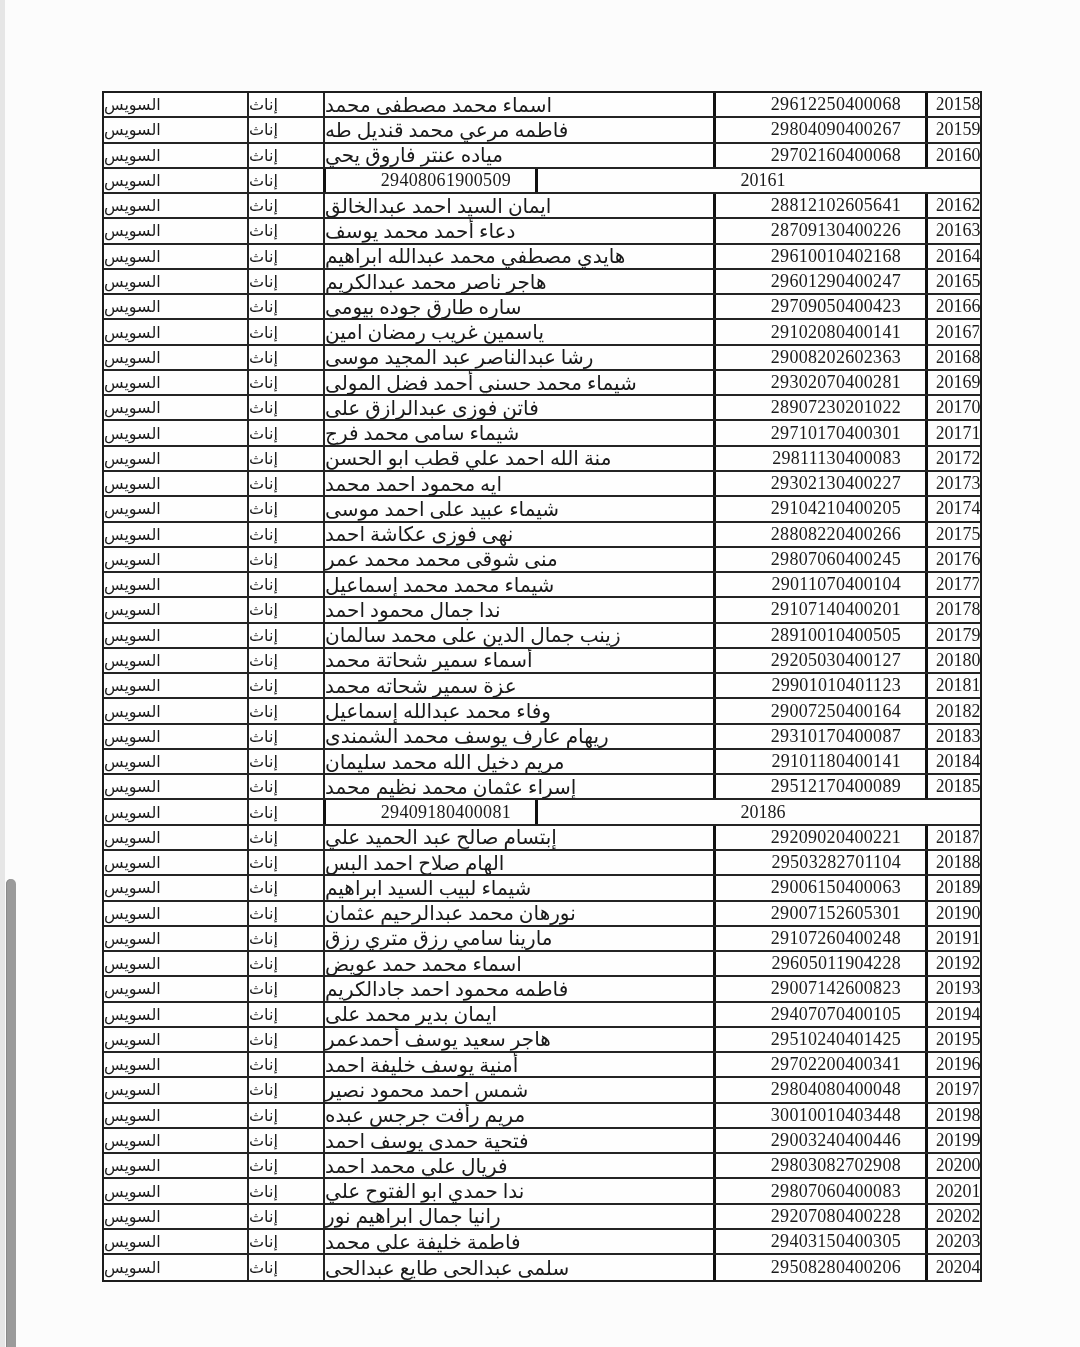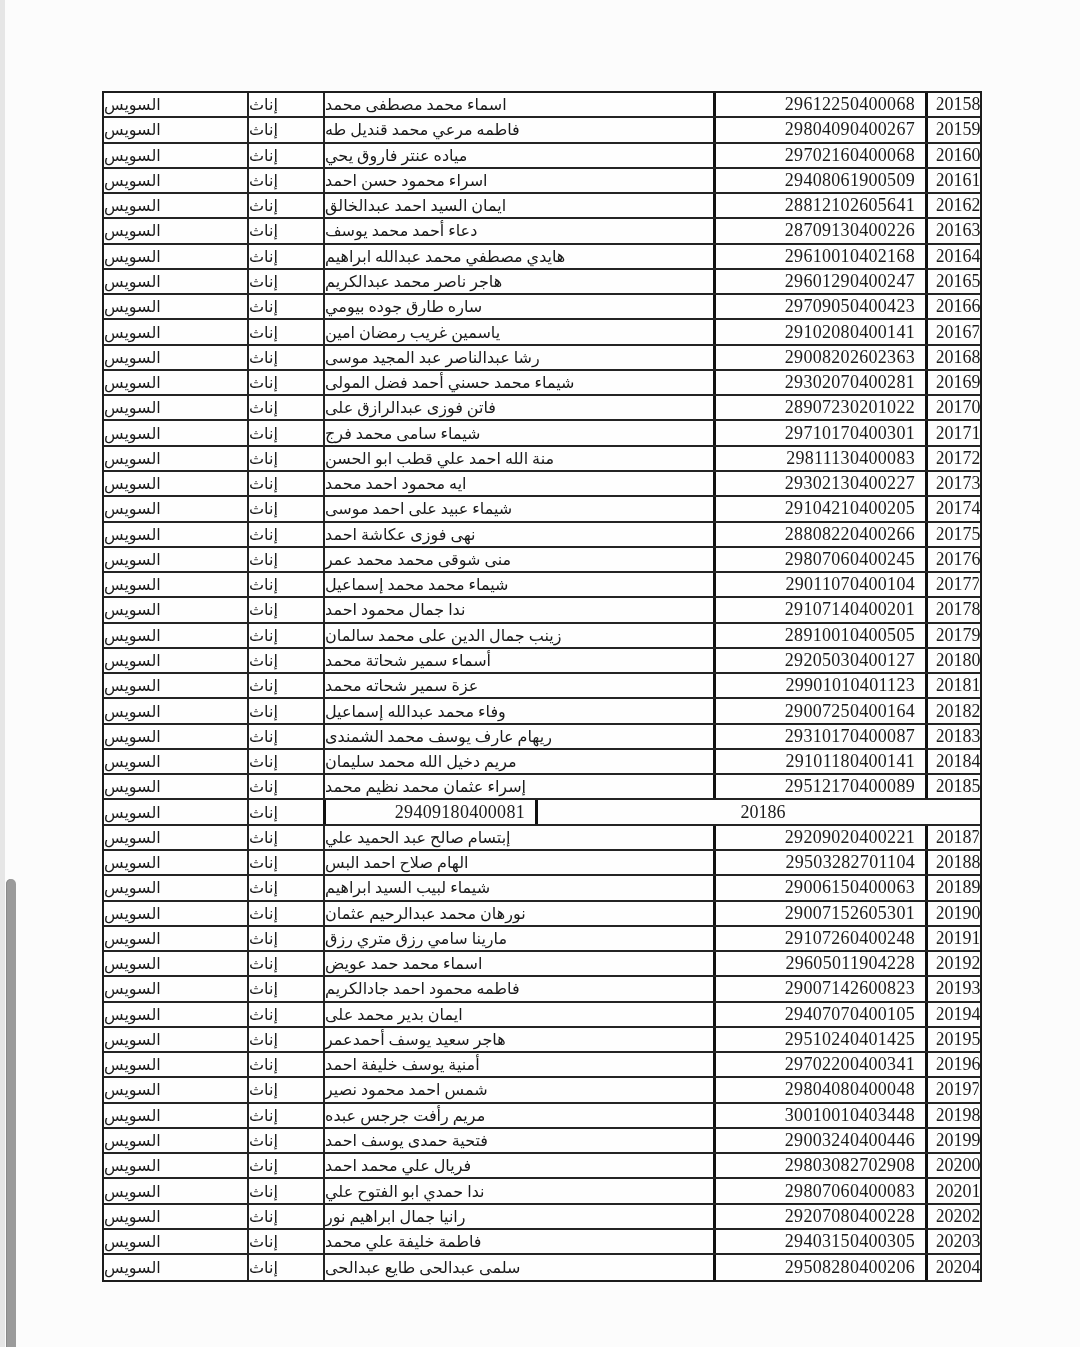--- a/index.html
+++ b/index.html
@@ -64,26 +64,26 @@
     justify-content: flex-end;
     padding-right: 7px;
     border-left: 2px solid #242424;
     font-size: 16px;
   }
   .name {
     width: 382px;
     justify-content: flex-end;
     padding-right: 9px;
     border-left: 2px solid #242424;
-    font-size: 16px;
+    font-size: 20px;
   }
   .nid {
     width: 215px;
     justify-content: flex-end;
-    padding-right: 10px;
+    padding-right: 24px;
     border-left: 3px solid #111111;
     border-right: 3px solid #111111;
     font-size: 18px;
     letter-spacing: 0.3px;
   }
   .serial {
     flex: 1;
     justify-content: center;
     font-size: 18px;
     border-radius: 10px;
@@ -116,21 +116,20 @@
     <div class="cell gov" dir="rtl">السويس</div>
     <div class="cell gen" dir="rtl">إناث</div>
     <div class="cell name" dir="rtl">مياده عنتر فاروق يحي</div>
     <div class="cell nid">29702160400068</div>
     <div class="cell serial">20160</div>
   </div>
 
   <div class="row">
     <div class="cell gov" dir="rtl">السويس</div>
     <div class="cell gen" dir="rtl">إناث</div>
-    <div class="cell name" dir="rtl">اسراء محمود حسن احمد</div>
     <div class="cell nid">29408061900509</div>
     <div class="cell serial">20161</div>
   </div>
 
   <div class="row">
     <div class="cell gov" dir="rtl">السويس</div>
     <div class="cell gen" dir="rtl">إناث</div>
     <div class="cell name" dir="rtl">ايمان السيد احمد عبدالخالق</div>
     <div class="cell nid">28812102605641</div>
     <div class="cell serial">20162</div>

